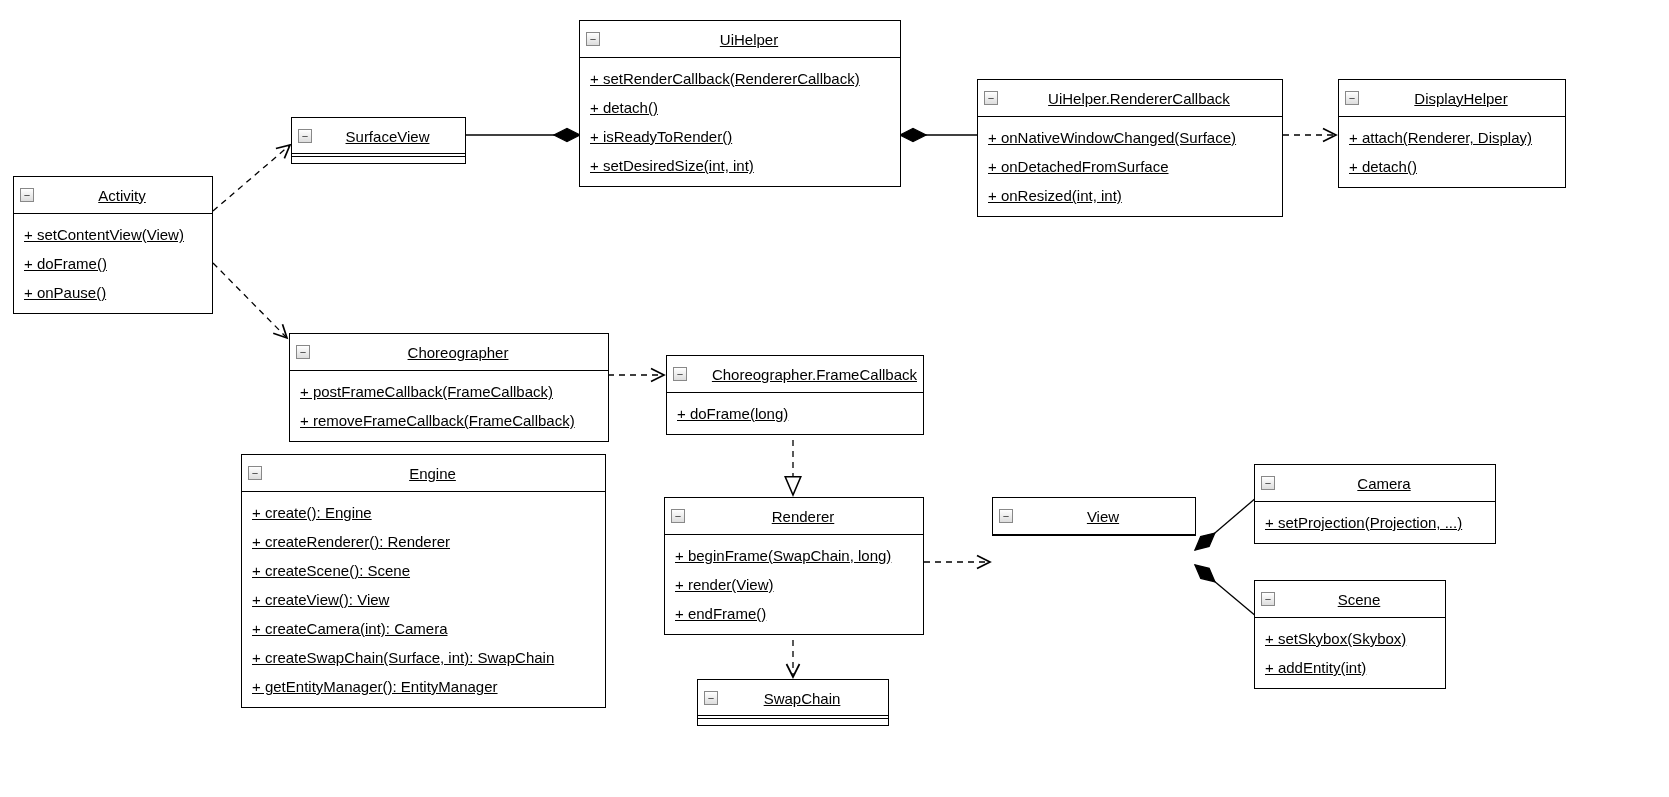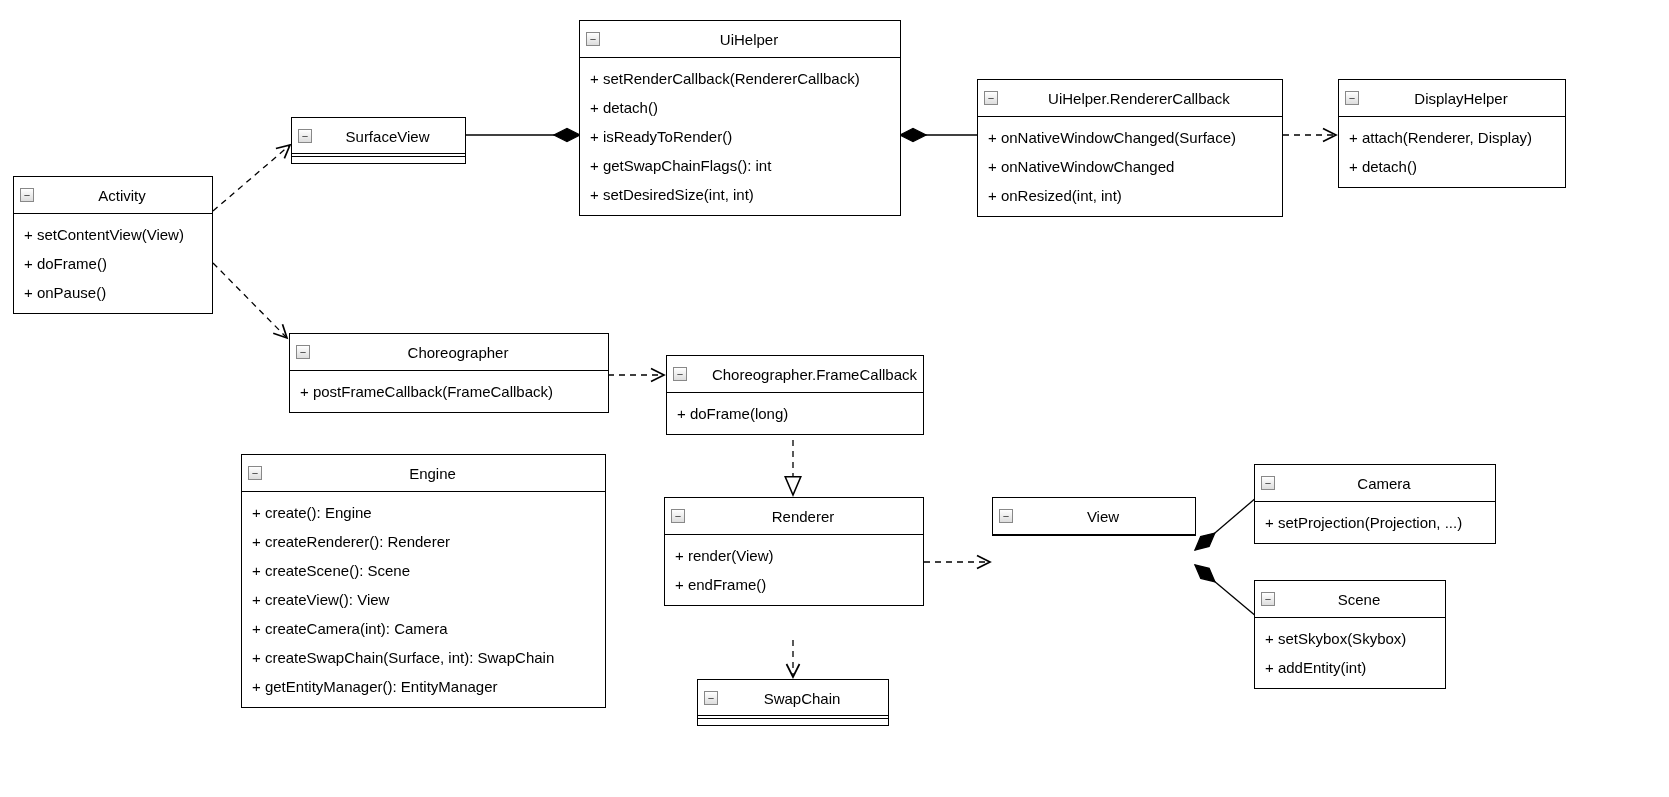--- a/index.html
+++ b/index.html
@@ -24,20 +24,21 @@
     align-items: center;
     padding: 4px 6px 4px 6px;
     min-height: 28px;
     position: relative;
   }
   .class-title-wrap {
     flex: 1;
     text-align: center;
     font-weight: normal;
     padding: 2px 0;
+    text-decoration: underline;
   }
   .double-line {
     border-bottom: 4px double #000;
     height: 0;
     margin-top: -1px;
   }
   .collapse-icon {
     width: 14px;
     height: 14px;
     border: 1px solid #888;
@@ -47,20 +48,21 @@
     justify-content: center;
     font-size: 11px;
     line-height: 1;
     color: #333;
     box-sizing: border-box;
     margin-right: 4px;
     flex-shrink: 0;
   }
   .members {
     padding: 6px 10px;
+    text-decoration: underline;
   }
   .member {
     padding: 6px 0;
     white-space: nowrap;
   }
   svg.connectors {
     position: absolute;
     left: 0; top: 0;
     width: 1669px;
     height: 797px;
@@ -129,33 +131,32 @@
 
 <div class="class-box" style="left:579px; top:20px; width:322px;">
   <div class="class-header">
     <span class="collapse-icon">−</span>
     <span class="class-title-wrap">UiHelper</span>
   </div>
   <div class="members">
     <div class="member">+ setRenderCallback(RendererCallback)</div>
     <div class="member">+ detach()</div>
     <div class="member">+ isReadyToRender()</div>
-    <div class="member">+ getSwapChainFlags(): int</div>
     <div class="member">+ setDesiredSize(int, int)</div>
   </div>
 </div>
 
 <div class="class-box" style="left:977px; top:79px; width:306px;">
   <div class="class-header">
     <span class="collapse-icon">−</span>
     <span class="class-title-wrap">UiHelper.RendererCallback</span>
   </div>
   <div class="members">
     <div class="member">+ onNativeWindowChanged(Surface)</div>
-    <div class="member">+ onNativeWindowChanged</div>
+    <div class="member">+ onDetachedFromSurface</div>
     <div class="member">+ onResized(int, int)</div>
   </div>
 </div>
 
 <div class="class-box" style="left:1338px; top:79px; width:228px;">
   <div class="class-header">
     <span class="collapse-icon">−</span>
     <span class="class-title-wrap">DisplayHelper</span>
   </div>
   <div class="members">
@@ -164,20 +165,21 @@
   </div>
 </div>
 
 <div class="class-box" style="left:289px; top:333px; width:320px;">
   <div class="class-header">
     <span class="collapse-icon">−</span>
     <span class="class-title-wrap">Choreographer</span>
   </div>
   <div class="members">
     <div class="member">+ postFrameCallback(FrameCallback)</div>
+    <div class="member">+ removeFrameCallback(FrameCallback)</div>
   </div>
 </div>
 
 <div class="class-box" style="left:666px; top:355px; width:258px;">
   <div class="class-header">
     <span class="collapse-icon">−</span>
     <span class="class-title-wrap" style="text-align:right;">Choreographer.FrameCallback</span>
   </div>
   <div class="members">
     <div class="member">+ doFrame(long)</div>
@@ -199,20 +201,21 @@
     <div class="member">+ getEntityManager(): EntityManager</div>
   </div>
 </div>
 
 <div class="class-box" style="left:664px; top:497px; width:260px;">
   <div class="class-header">
     <span class="collapse-icon">−</span>
     <span class="class-title-wrap">Renderer</span>
   </div>
   <div class="members">
+    <div class="member">+ beginFrame(SwapChain, long)</div>
     <div class="member">+ render(View)</div>
     <div class="member">+ endFrame()</div>
   </div>
 </div>
 
 <div class="class-box" style="left:697px; top:679px; width:192px;">
   <div class="class-header" style="border-bottom:none;">
     <span class="collapse-icon">−</span>
     <span class="class-title-wrap">SwapChain</span>
   </div>

